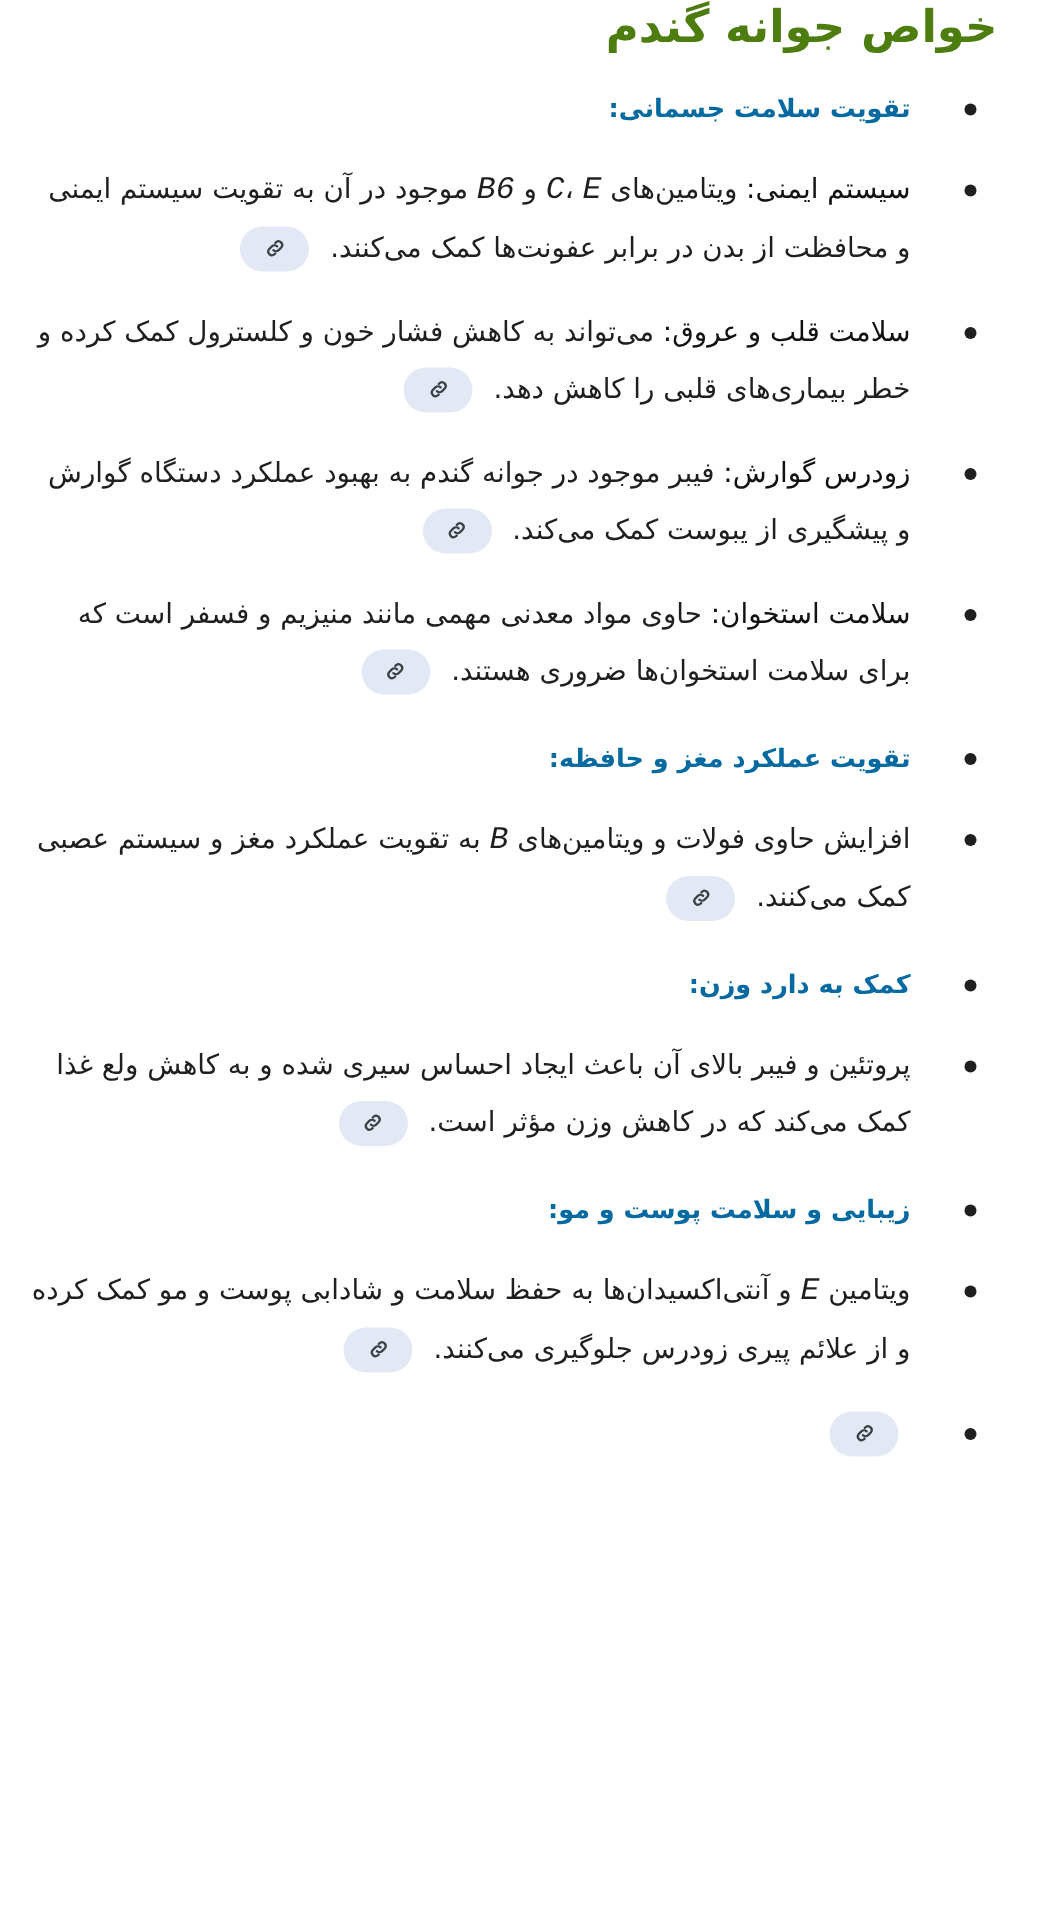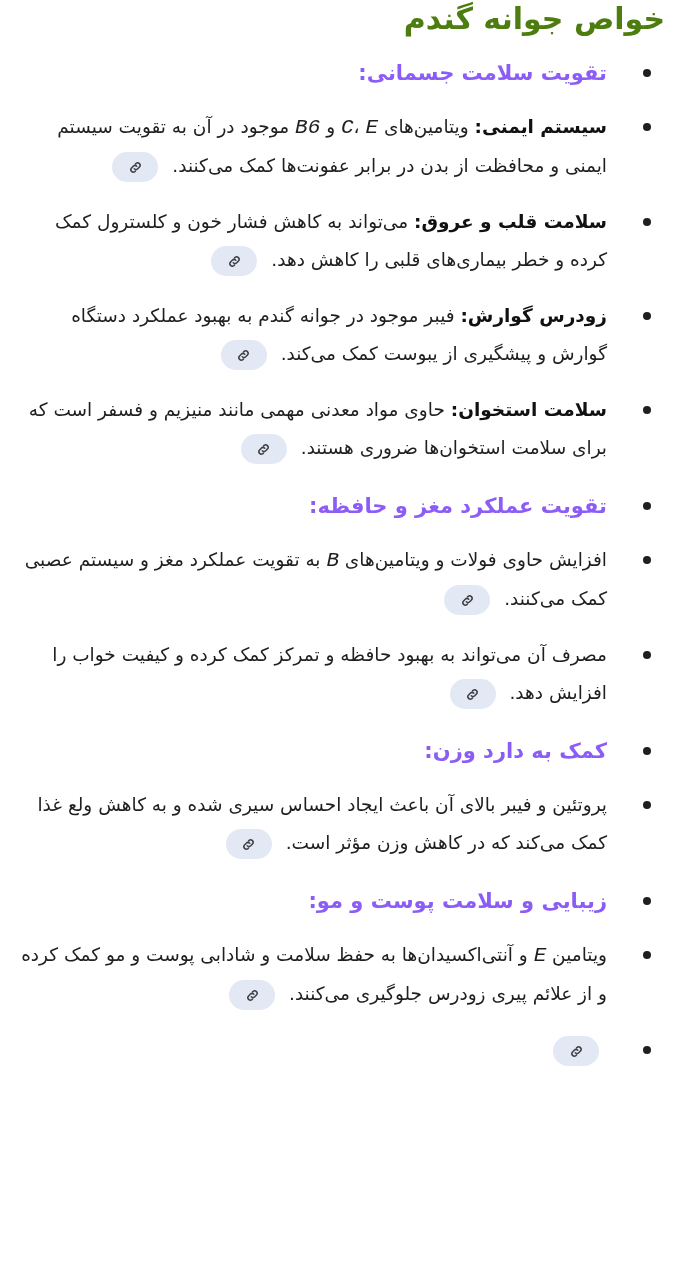--- a/index.html
+++ b/index.html
@@ -29,25 +29,25 @@
     margin-right: 0px;
     color: #4d7c0f;
   }
   ul { list-style: none; margin: 0; padding: 0; }
   .section {
     position: relative;
     margin-top: 20px;
   }
   .section-head {
     position: relative;
-    font-size: 21px;
+    font-size: 17px;
     font-weight: bold;
     line-height: 34px;
     padding-right: 58px;
-    color: #8b5cf6;
+    color: #0369a1;
   }
   .bullet {
     position: absolute;
     right: 14px;
     top: 13px;
     width: 8px;
     height: 8px;
     border-radius: 50%;
     background: #1f1f1f;
   }
@@ -58,21 +58,21 @@
     position: relative;
     font-size: 18.5px;
     line-height: 38px;
     padding-right: 58px;
     margin-bottom: 18px;
     text-align: right;
   }
   .item .bullet {
     top: 15px;
   }
-  .item b { font-weight: bold; color: #111; }
+  .item b { font-weight: normal; color: #111; }
   .math {
     font-family: Liberation Mono, monospace;
     font-style: italic;
     font-size: 21px;
     direction: ltr;
     unicode-bidi: embed;
   }
   .chip {
     display: inline-flex;
     align-items: center;
@@ -154,30 +154,20 @@
         <li class="item">
           <span class="bullet"></span>
           <span>افزایش حاوی فولات و ویتامین‌های </span><span class="math">B</span><span> به تقویت عملکرد مغز و سیستم عصبی کمک می‌کنند.</span>
           <span class="chip">
               <svg viewBox="0 0 24 24" fill="none" stroke="#3c4043" stroke-width="2.4" stroke-linecap="round">
                 <path d="M10 14a4 4 0 0 0 5.6 0l3-3a4 4 0 0 0-5.6-5.6l-1 1"></path>
                 <path d="M14 10a4 4 0 0 0-5.6 0l-3 3a4 4 0 0 0 5.6 5.6l1-1"></path>
               </svg>
             </span>
         </li>
-        <li class="item">
-          <span class="bullet"></span>
-          <span>مصرف آن می‌تواند به بهبود حافظه و تمرکز کمک کرده و کیفیت خواب را افزایش دهد.</span>
-          <span class="chip">
-              <svg viewBox="0 0 24 24" fill="none" stroke="#3c4043" stroke-width="2.4" stroke-linecap="round">
-                <path d="M10 14a4 4 0 0 0 5.6 0l3-3a4 4 0 0 0-5.6-5.6l-1 1"></path>
-                <path d="M14 10a4 4 0 0 0-5.6 0l-3 3a4 4 0 0 0 5.6 5.6l1-1"></path>
-              </svg>
-            </span>
-        </li>
       </ul>
     </li>
   </ul>
 
   <ul class="section" style="margin-top:22px;">
     <li>
       <div class="section-head">
         <span class="bullet"></span>
         <span>کمک به دارد وزن:</span>
       </div>

